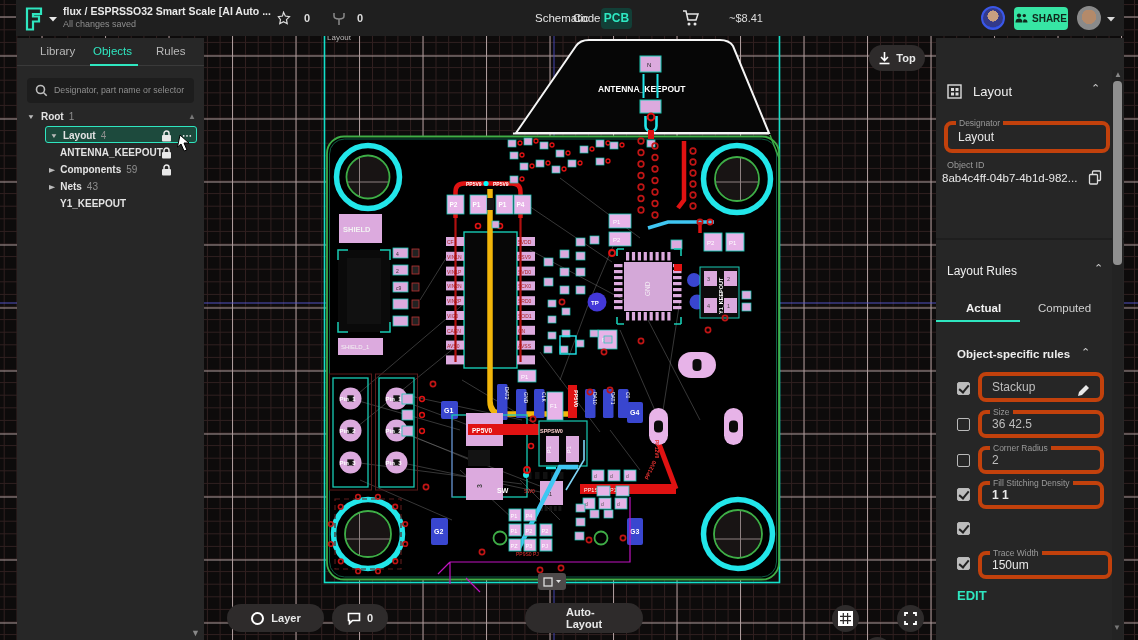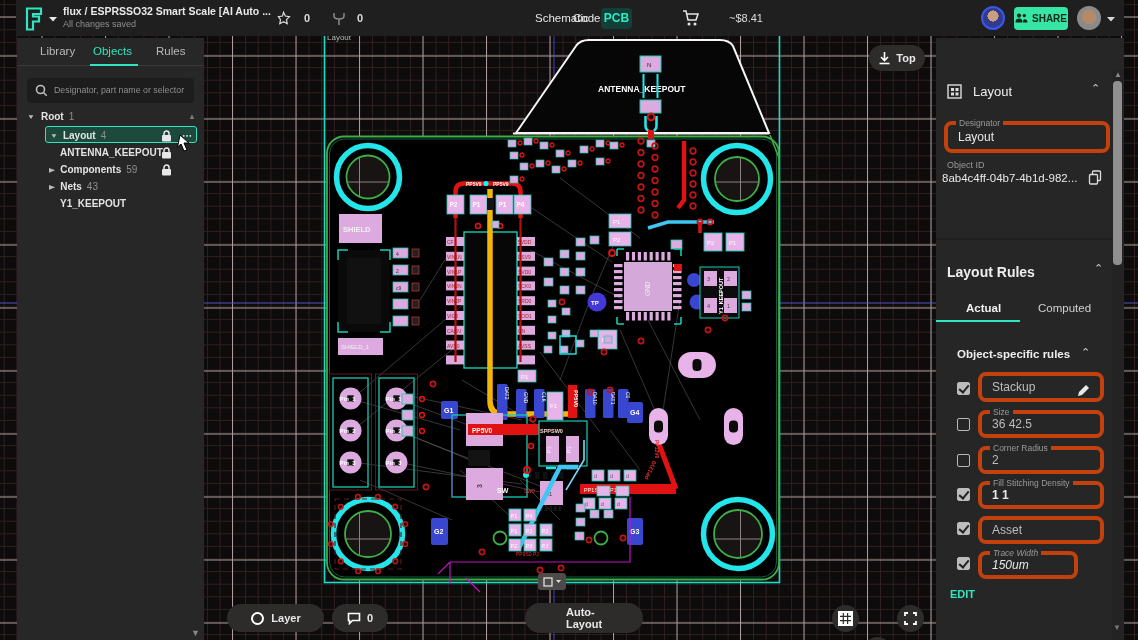--- a/index.html
+++ b/index.html
@@ -581,21 +581,21 @@
       <span class="lbl">Designator</span>
       <span class="val">Layout</span>
     </div>
   <div class="abs" style="left:11px;top:122px;color:#9a9a9a;font-size:9px;">Object ID</div>
   <div class="abs" style="left:6px;top:134px;color:#e8e8e8;font-size:11.5px;">8ab4c4ff-04b7-4b1d-982...</div>
   <svg class="abs" style="left:152px;top:132px;" width="14" height="15" viewBox="0 0 14 15">
     <rect x="4.5" y="1" width="8" height="9.5" rx="1" fill="none" stroke="#ddd" stroke-width="1.3"></rect>
     <rect x="1.5" y="4.5" width="8" height="9.5" rx="1" fill="#262626" stroke="#ddd" stroke-width="1.3"></rect>
   </svg>
   <div class="abs" style="left:0;top:200px;width:188px;height:2px;background:#1e1e1e;"></div>
-  <div class="abs" style="left:11px;top:226px;color:#eee;font-size:14px;font-weight:bold;">Layout Rules</div>
+  <div class="abs" style="left:11px;top:226px;color:#eee;font-size:12px;font-weight:normal;">Layout Rules</div>
   <div class="abs" style="left:158px;top:224px;color:#ccc;font-size:11px;">⌃</div>
   <div class="abs" style="left:30px;top:264px;color:#f0f0f0;font-size:11.5px;font-weight:bold;">Actual</div>
   <div class="abs" style="left:102px;top:264px;color:#d0d0d0;font-size:11.5px;">Computed</div>
   <div class="abs" style="left:0px;top:282px;width:84px;height:2px;background:#2fe6c0;"></div>
   <div class="abs" style="left:21px;top:310px;color:#eee;font-size:11.5px;font-weight:bold;">Object-specific rules</div>
   <div class="abs" style="left:145px;top:308px;color:#ccc;font-size:11px;">⌃</div>
 
   <div class="cbx on" style="left:21px;top:344px;"></div>
   <div class="fset" style="left:42px;top:334px;width:126px;height:30px;">
       <span class="val" style="color:#bdbdbd;text-align:right;">Stackup</span>
@@ -612,29 +612,26 @@
   <div class="fset" style="left:42px;top:408px;width:126px;height:28px;">
       <span class="lbl">Corner Radius</span>
       <span class="val" style="color:#bdbdbd;">2</span>
     </div>
   <div class="cbx on" style="left:21px;top:450px;"></div>
   <div class="fset" style="left:42px;top:443px;width:126px;height:28px;padding-left:37px;">
       <span class="lbl">Fill Stitching Density</span>
       <span class="val" style="font-weight:bold;">1 1</span>
     </div>
   <div class="cbx on" style="left:21px;top:484px;"></div>
-  <div class="fset" style="left:42px;top:478px;width:126px;height:28px;">
-      <span class="val" style="color:#bdbdbd;">Asset</span>
-    </div>
   <div class="cbx on" style="left:21px;top:519px;"></div>
-  <div class="fset" style="left:42px;top:513px;width:100px;height:28px;font-style:italic;">
+  <div class="fset" style="left:42px;top:513px;width:134px;height:28px;">
       <span class="lbl">Trace Width</span>
       <span class="val">150um</span>
     </div>
-  <div class="abs" style="left:14px;top:550px;color:#2fe6c0;font-size:11px;font-weight:bold;">EDIT</div>
+  <div class="abs" style="left:21px;top:550px;color:#2fe6c0;font-size:13px;font-weight:bold;">EDIT</div>
 
   <div class="abs" style="left:176px;top:32px;width:11px;height:570px;background:#232323;"></div>
   <div class="abs" style="left:178px;top:32px;color:#888;font-size:8px;">▲</div>
   <div class="abs" style="left:177px;top:43px;width:9px;height:184px;background:#8f8f8f;border-radius:4px;"></div>
   <div class="abs" style="left:177px;top:585px;color:#777;font-size:8px;">▼</div>
 </div>
 
 <div class="pill" style="left:227px;top:604px;width:97px;height:28px;">
   <svg width="15" height="15" viewBox="0 0 15 15" style="margin-right:6px">
       <circle cx="7.5" cy="7.5" r="5.5" fill="none" stroke="#fff" stroke-width="2"></circle>

